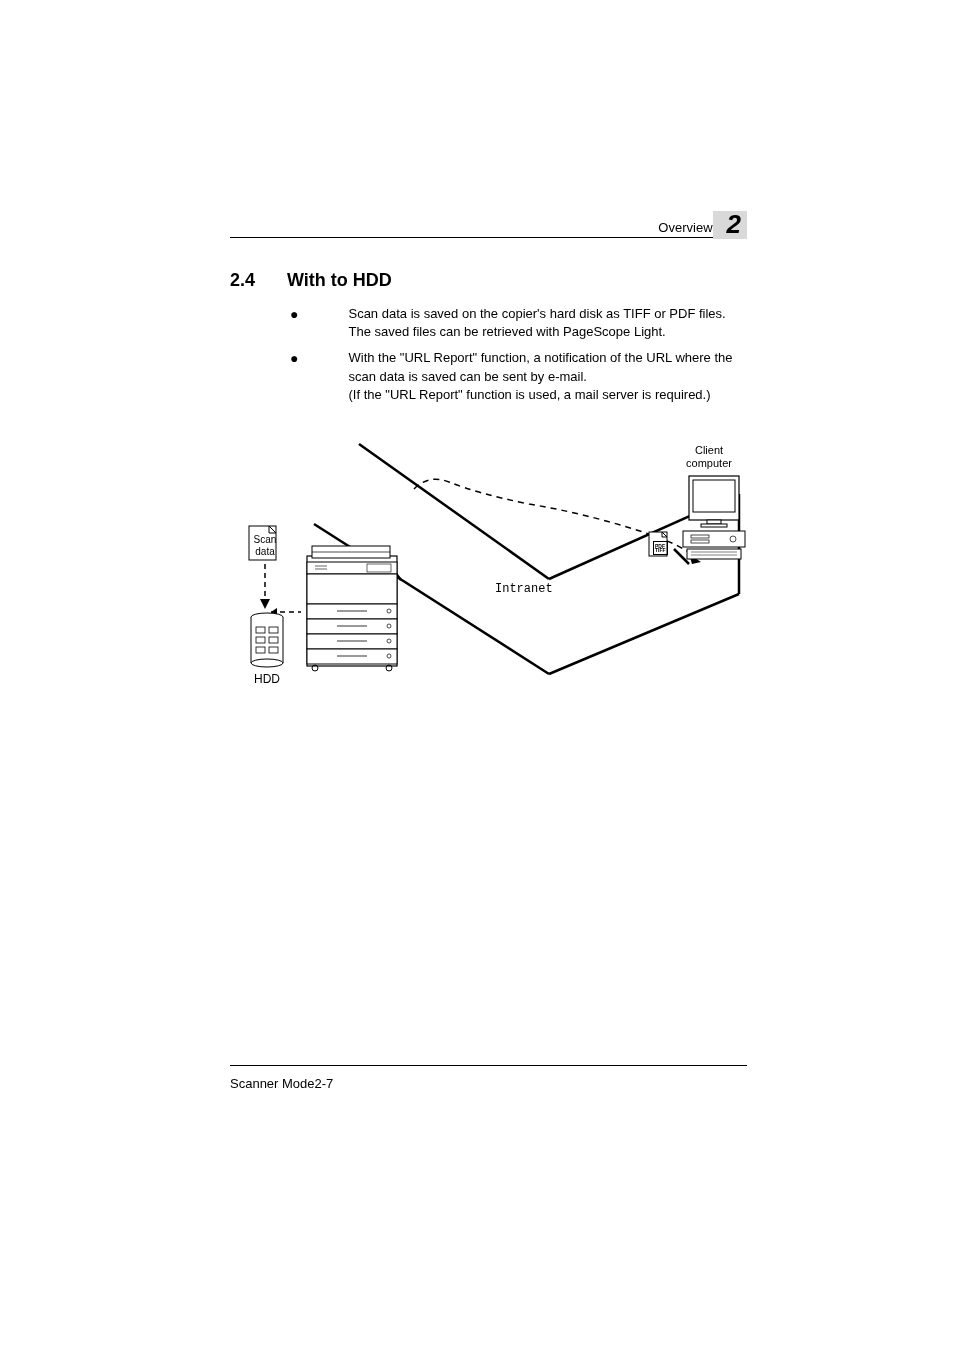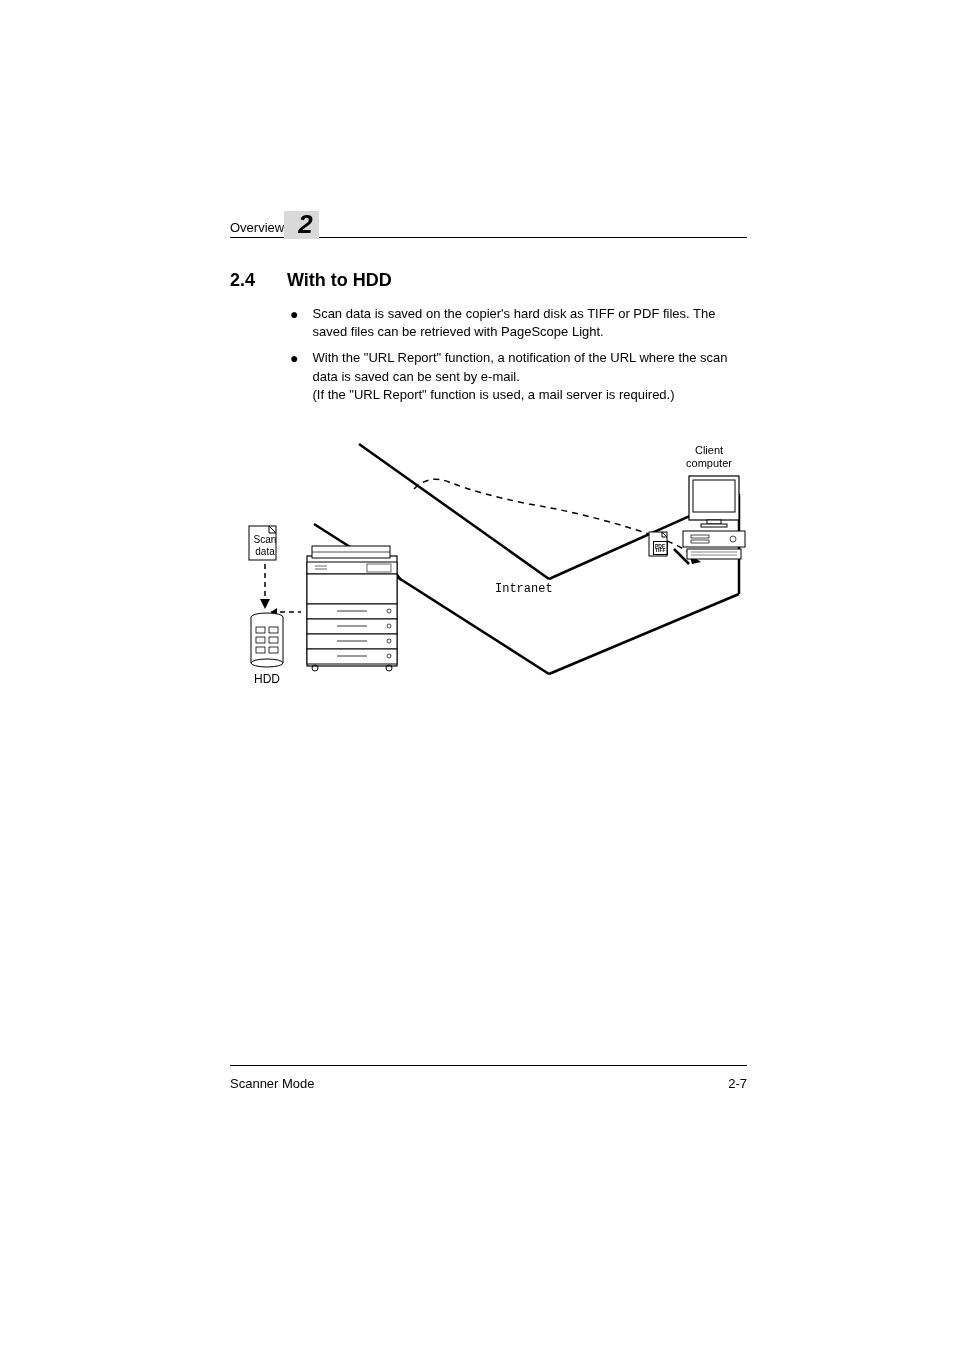--- a/index.html
+++ b/index.html
@@ -14,21 +14,21 @@
       background: #fff;
       position: relative;
     }
     .page {
       padding: 207px 207px 0 230px;
       position: relative;
       height: 100%;
     }
     .header {
       display: flex;
-      justify-content: flex-start;
+      justify-content: flex-end;
       align-items: flex-end;
       border-bottom: 1.5px solid #000;
       padding-bottom: 2px;
       margin-bottom: 32px;
     }
     .header-label {
       font-size: 13px;
     }
     .chapter-box {
       background: #d9d9d9;
@@ -63,20 +63,21 @@
       font-size: 13px;
       line-height: 1.4;
       margin-bottom: 8px;
     }
     .bullet-dot {
       font-size: 14px;
       line-height: 1.3;
     }
     .bullet-text {
       flex: 1;
+      margin-left: 36px;
     }
     .diagram-area {
       position: relative;
       height: 290px;
       margin-top: 30px;
       margin-left: 5px;
     }
     .diagram-svg {
       position: absolute;
       top: 0;
@@ -124,21 +125,20 @@
       line-height: 0.8;
     }
     .footer {
       position: absolute;
       bottom: 260px;
       left: 230px;
       right: 207px;
       border-top: 1px solid #000;
       padding-top: 10px;
       display: flex;
-      justify-content: space-between;
       font-size: 13px;
     }
   </style>
 </head>
 <body>
 
 <div class="page">
   <div class="header">
     <span class="header-label">Overview</span>
     <span class="chapter-box">2</span>

